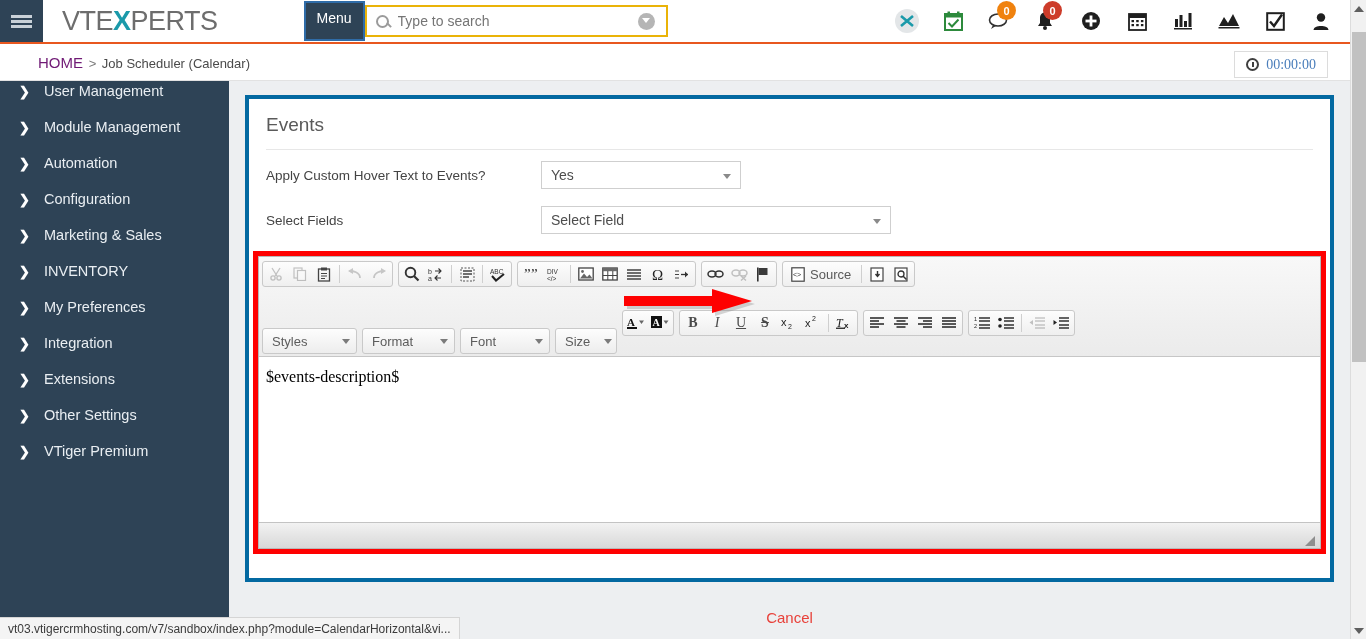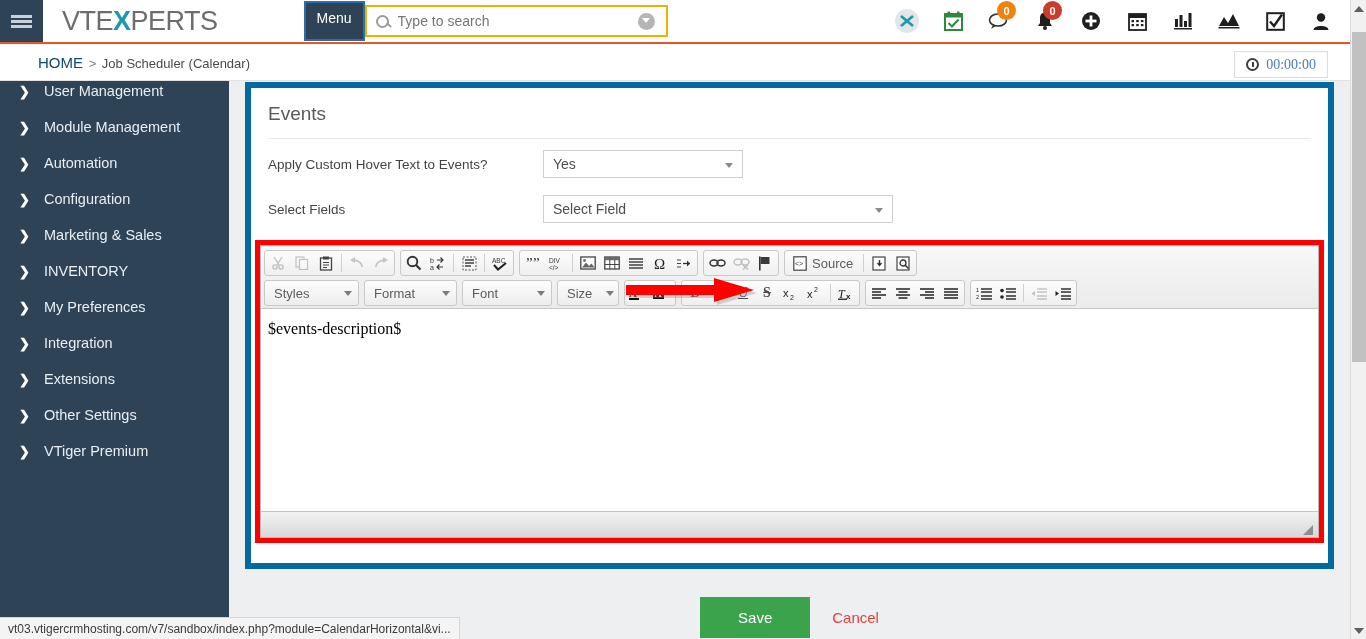--- a/index.html
+++ b/index.html
@@ -80,21 +80,21 @@
 
   
   .breadcrumb-bar {
     position: absolute; top: 46px; left: 0; width: 1350px; height: 35px;
     background: #ffffff; border-bottom: 1px solid #e2e2e2; z-index: 15;
   }
   .breadcrumb {
     position: absolute; left: 38px; top: 8px; font-size: 13px; color: #4a4a4a;
   }
   .breadcrumb .home {
-    font-size: 15px; color: #0c4a6e; font-weight: 500; letter-spacing: 0px;
+    font-size: 15px; color: #701a75; font-weight: 500; letter-spacing: 0px;
   }
   .breadcrumb .sep { color: #7a7a7a; margin: 0 2px; }
   .timer-box {
     position: absolute; right: 22px; top: 5px; border: 1px solid #dcdcdc;
     background: #fff; height: 27px; padding: 0 11px; display: flex;
     align-items: center; gap: 7px; cursor: pointer; font-family: Liberation Serif, serif;
   }
   .timer-box .clock {
     width: 13px; height: 13px; border: 2px solid #3f3f3f; border-radius: 50%;
     position: relative;
@@ -119,22 +119,22 @@
     width: 10px; display: inline-block;
   }
   .side-item:first-child { margin-top: -8px; }
 
   
   .content {
     position: absolute; left: 229px; top: 81px; right: 16px; bottom: 0;
     background: #edeff1; overflow: hidden;
   }
   .panel {
-    position: absolute; left: 16px; top: 1px; right: 16px; height: 487px;
-    background: #ffffff; border: 6px solid #0369a1;
+    position: absolute; left: 16px; top: 14px; right: 16px; height: 487px;
+    background: #ffffff; border: 4px solid #0369a1;
   }
   .panel-title {
     position: absolute; left: 17px; top: 15px; font-size: 19px; color: #5a5a5a;
     font-weight: 400;
   }
   .panel-rule {
     position: absolute; left: 17px; right: 17px; top: 50px; height: 1px;
     background: #e7e7e7;
   }
   .frow { position: absolute; left: 17px; right: 17px; display: flex; align-items: center; }
@@ -189,21 +189,21 @@
   .ck-sep { width: 1px; height: 18px; background: #cfcfcf; margin: 0 3px; }
   .ck-src {
     display: flex; align-items: center; gap: 5px; padding: 0 7px; height: 38px;
     cursor: pointer; font-size: 13px; color: #5a5a5a;
   }
   .ck-combo {
     display: flex; align-items: center; justify-content: space-between;
     border: 1px solid #c9c9c9; border-radius: 3px;
     background: linear-gradient(to bottom,#fdfdfd,#ededed);
     height: 26px; margin-right: 5px; padding: 0 6px 0 9px;
-    font-size: 13px; color: #5c5c5c; cursor: pointer;
+    font-size: 13px; color: #5c5c5c; cursor: pointer; margin-top: 37px;
   }
   .ck-combo .cb-caret {
     margin-left: 14px; border-left: 4px solid transparent;
     border-right: 4px solid transparent; border-top: 5px solid #7b7b7b;
   }
   .combo-styles { width: 95px; }
   .combo-format { width: 93px; }
   .combo-font { width: 90px; }
   .combo-size { width: 62px; }
   .ck-body {
@@ -842,21 +842,20 @@
                   <path d="M11 1 L11 11 L1 11 Z" fill="#8e8e8e"></path>
                 </svg>
             </div>
           </div>
 
         </div>
       </div>
     </div>
 
     <div class="footer-actions">
-      <button class="save-btn">Save</button>
       <span class="cancel-link">Cancel</span>
     </div>
 
   </div>
 
   <div class="scrollbar">
     <div class="sb-arrow up">
         <span class="tri-up"></span>
       </div>
     <div class="sb-thumb"></div>

